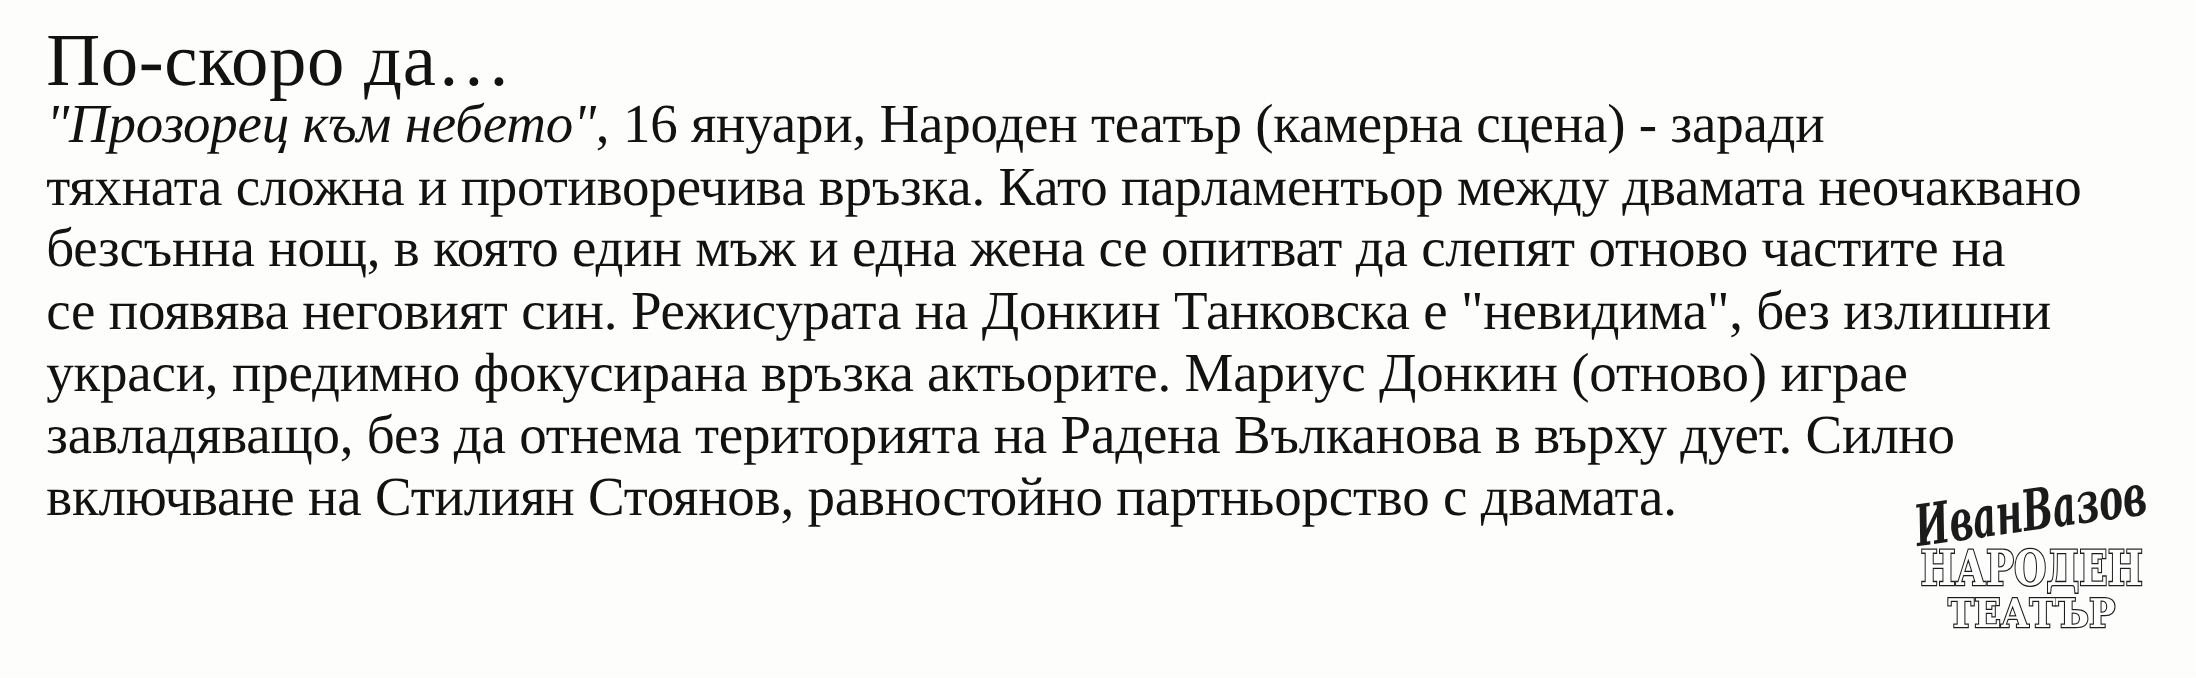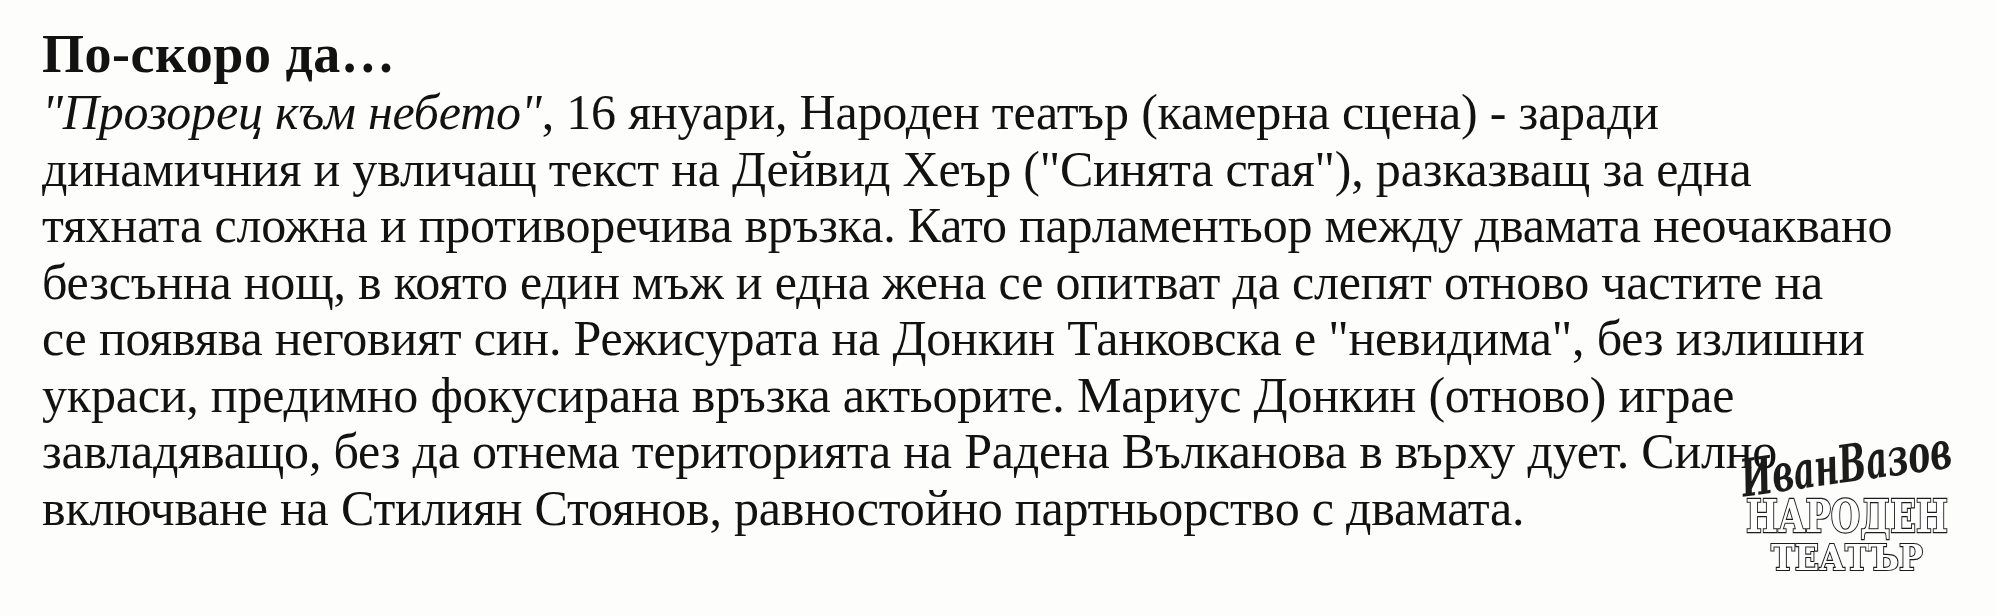--- a/index.html
+++ b/index.html
@@ -12,22 +12,22 @@
     font-family: "Liberation Serif", "DejaVu Serif", serif;
     color: #121212;
   }
   .content {
     position: absolute;
     left: 42px;
     top: 24px;
     right: 20px;
   }
   .headline {
-    font-size: 54px;
-    font-weight: bold;
+    font-size: 68px;
+    font-weight: normal;
     line-height: 60px;
     letter-spacing: 0.5px;
     white-space: nowrap;
   }
   .body-line {
     font-size: 50px;
     line-height: 56.5px;
     white-space: nowrap;
     letter-spacing: -0.2px;
   }
@@ -54,21 +54,20 @@
 <body>
 
 <div class="page">
 
   <div class="content">
     <div class="headline">По-скоро да…</div>
 
     <div class="body-line">
       <span class="italic-part">"Прозорец към небето"</span><span>, 16 януари, Народен театър (камерна сцена) - заради</span>
     </div>
-    <div class="body-line">динамичния и увличащ текст на Дейвид Хеър ("Синята стая"), разказващ за една</div>
     <div class="body-line">тяхната сложна и противоречива връзка. Като парламентьор между двамата неочаквано</div>
     <div class="body-line">безсънна нощ, в която един мъж и една жена се опитват да слепят отново частите на</div>
     <div class="body-line">се появява неговият син. Режисурата на Донкин Танковска е "невидима", без излишни</div>
     <div class="body-line">украси, предимно фокусирана връзка актьорите. Мариус Донкин (отново) играе</div>
     <div class="body-line">завладяващо, без да отнема територията на Радена Вълканова в върху дует. Силно</div>
     <div class="body-line">включване на Стилиян Стоянов, равностойно партньорство с двамата.</div>
   </div>
 
   <svg class="stamp" width="234" height="176" viewBox="0 0 234 176" aria-hidden="true">
     <text x="117" y="54" text-anchor="middle" font-family="DejaVu Serif, serif" font-style="italic" font-weight="bold" font-size="52" fill="#1b1b1b" transform="rotate(-8 117 44)" textLength="212" lengthAdjust="spacingAndGlyphs">ИванВазов</text>

